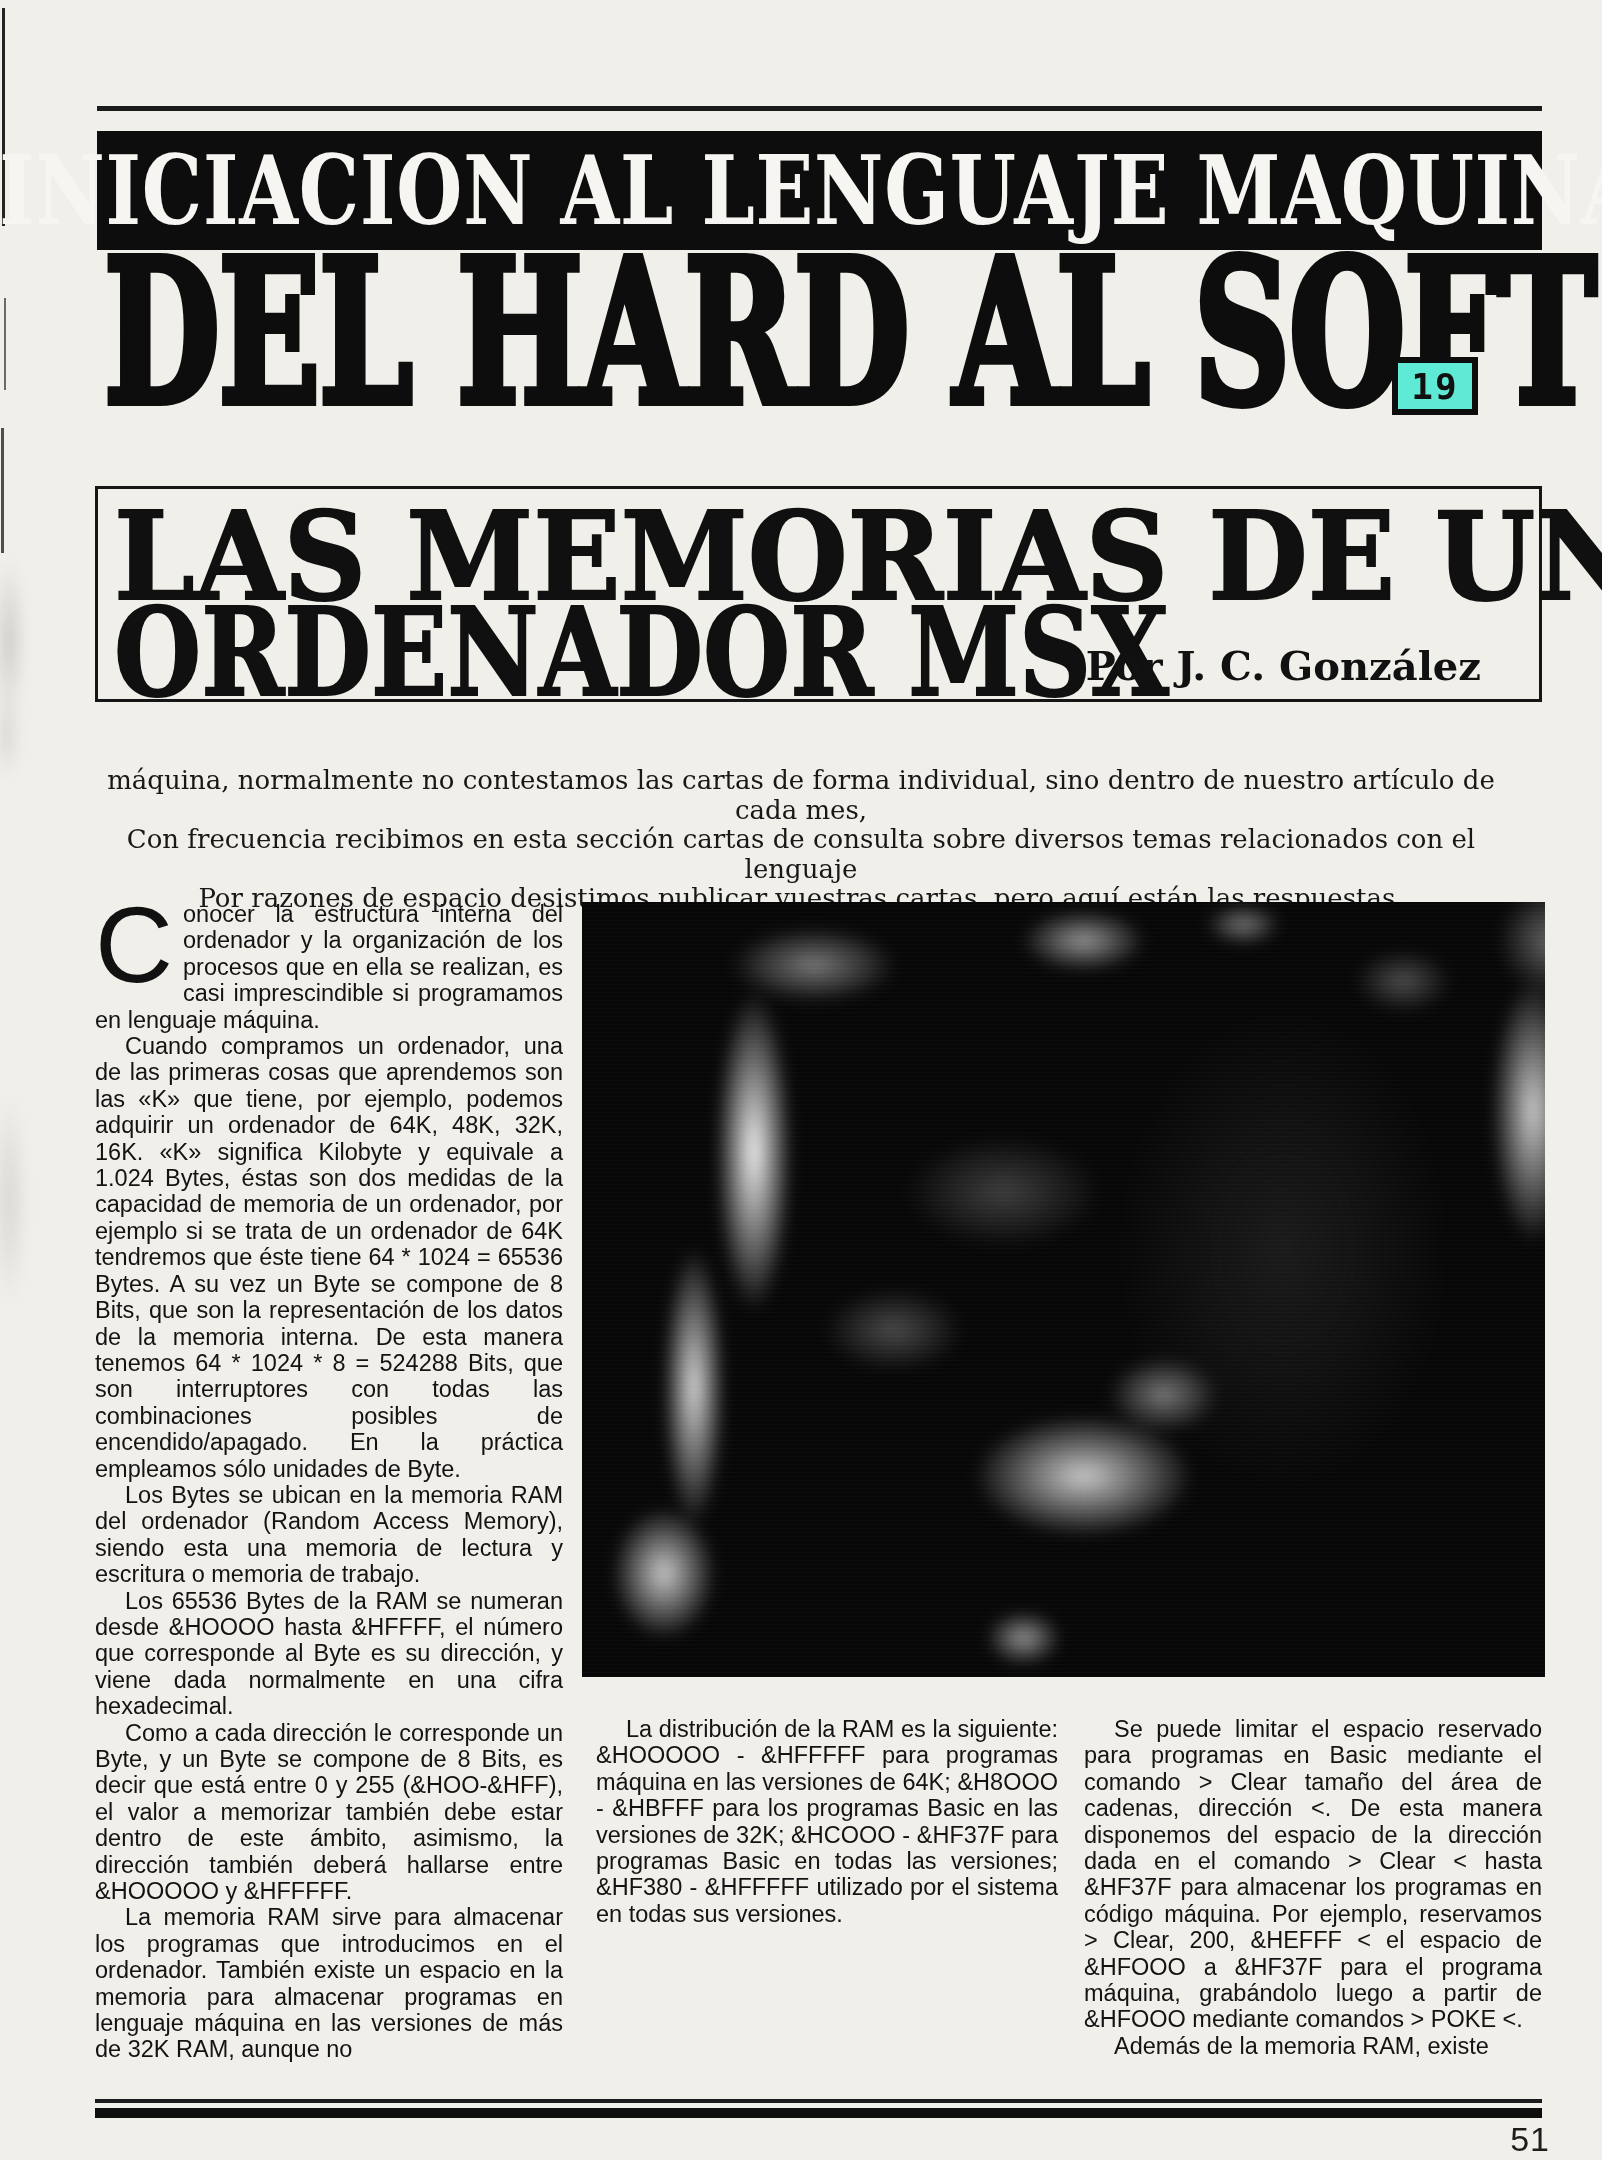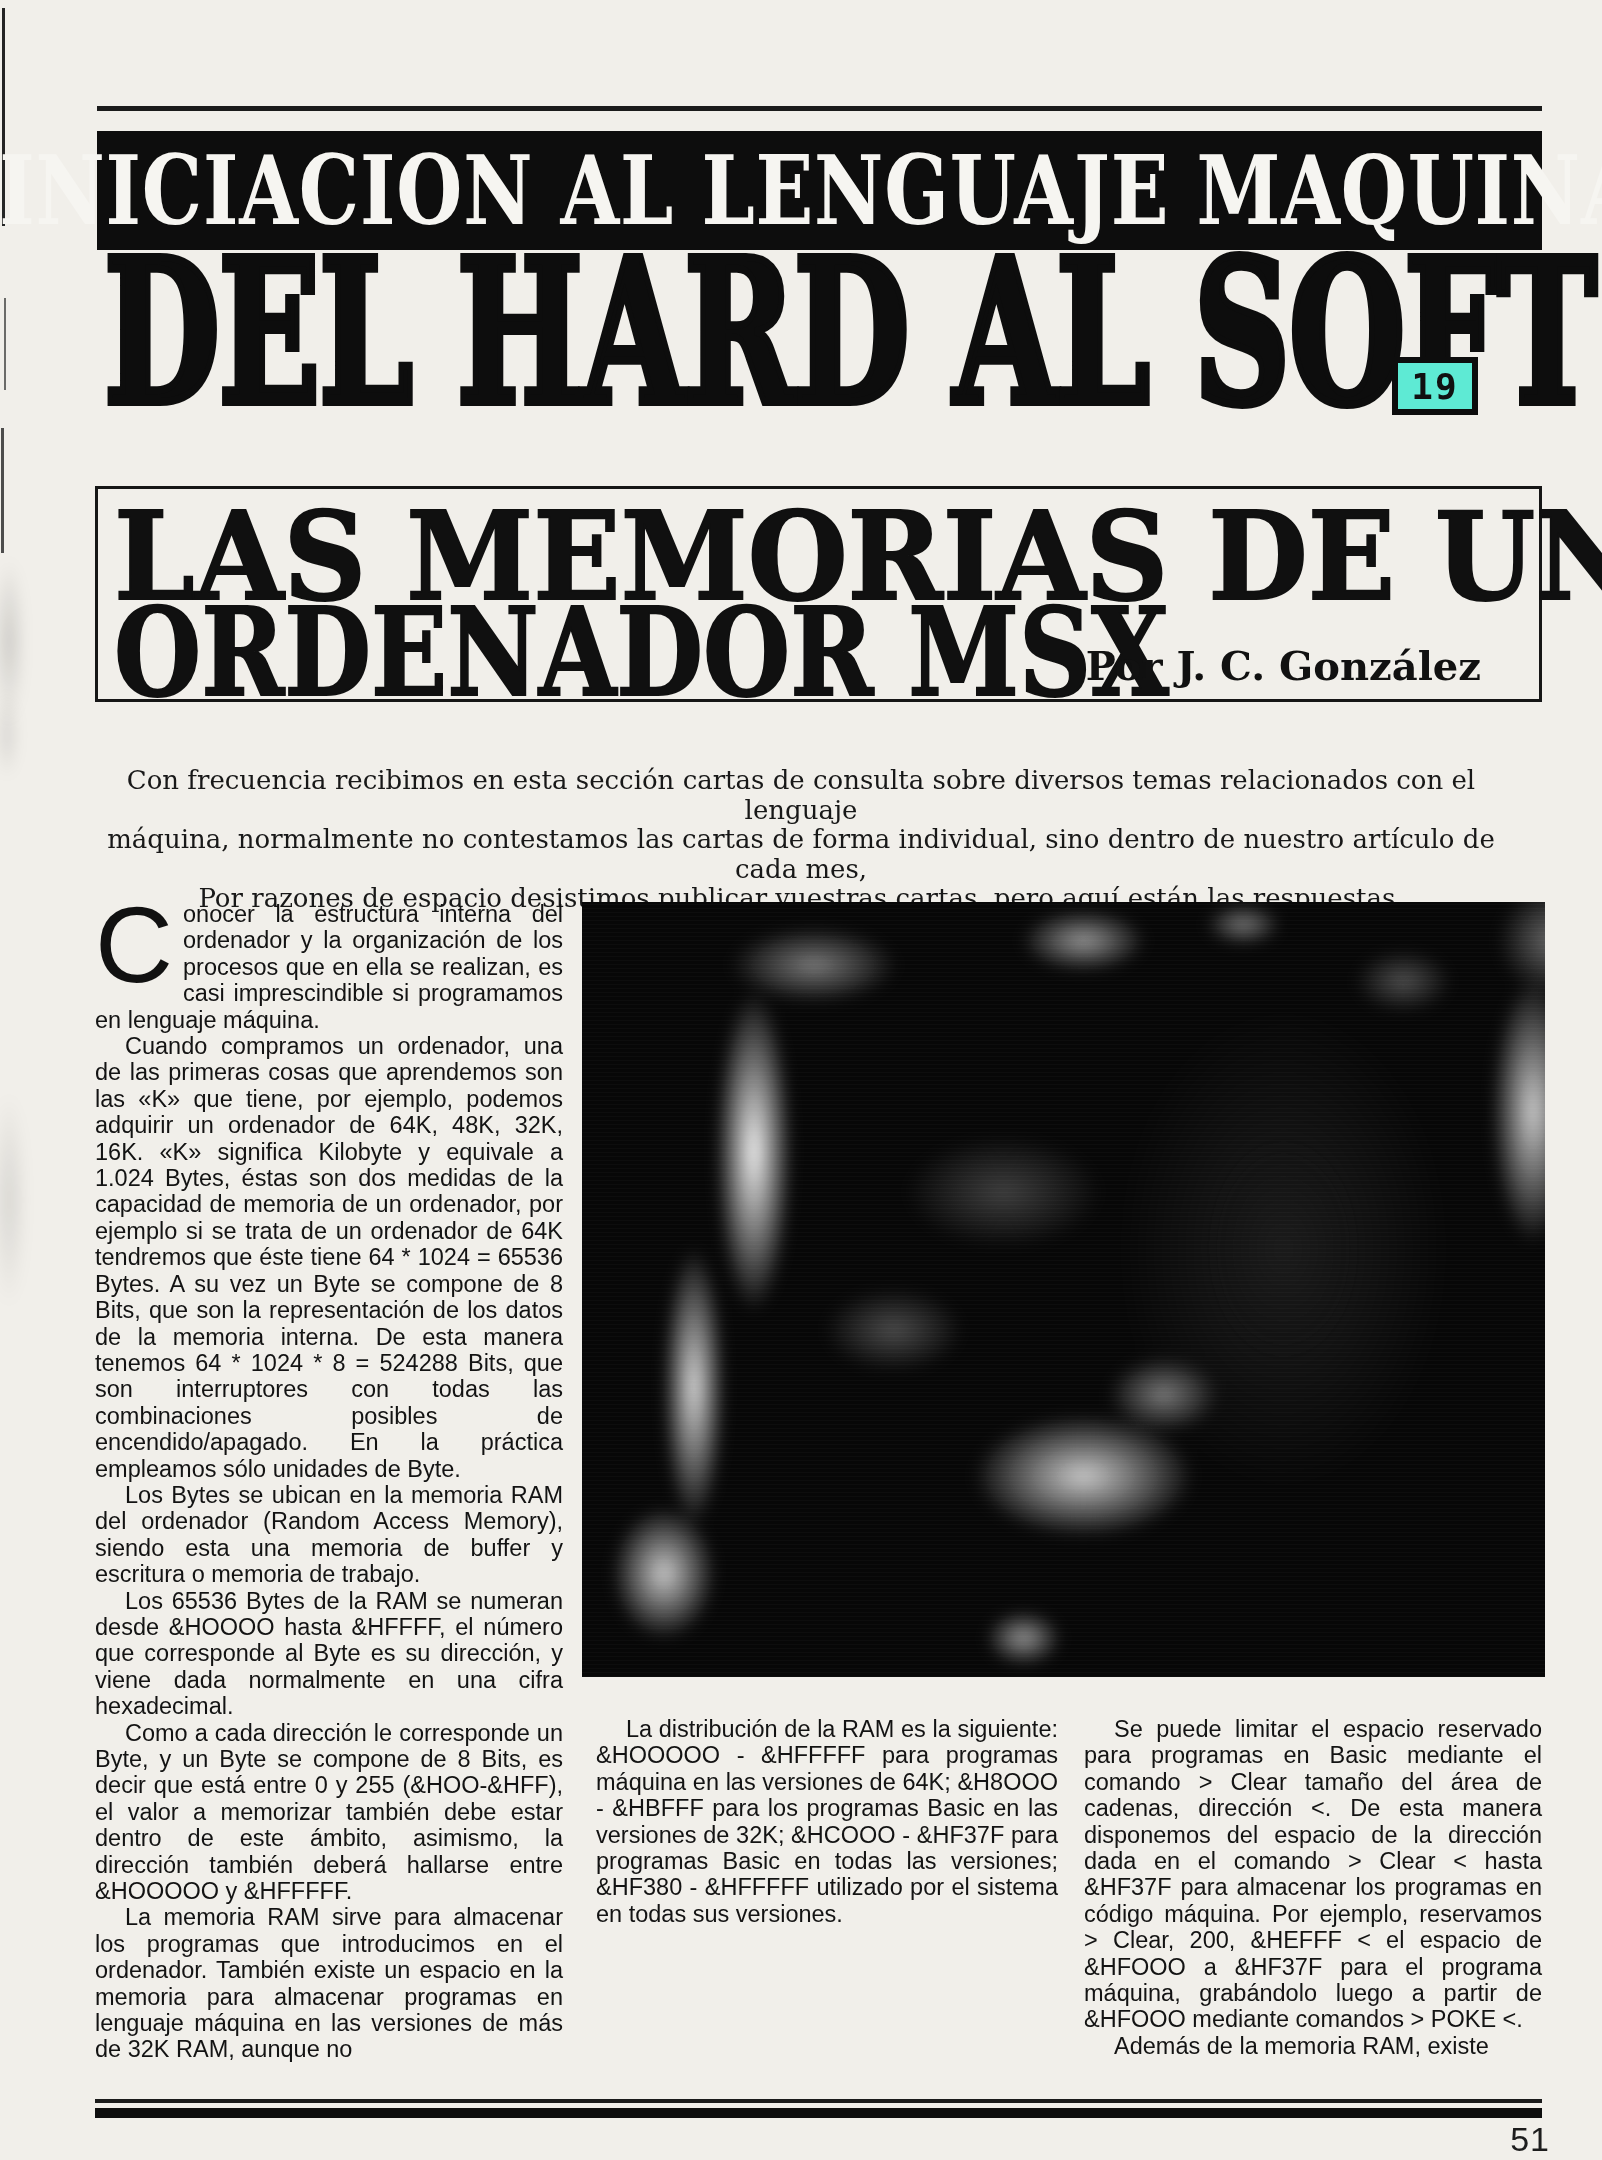--- a/index.html
+++ b/index.html
@@ -134,34 +134,34 @@
   </div>
   <div class="badge">19</div>
 
   <div class="subtitle-box">
     <div class="sub-line sub1">LAS MEMORIAS DE UN</div>
     <div class="sub-line sub2">ORDENADOR MSX</div>
     <div class="byline">Por J. C. González</div>
   </div>
 
   <div class="intro">
+    <div class="intro-line">máquina, normalmente no contestamos las cartas de forma individual, sino dentro de nuestro artículo de cada mes,</div>
     <div class="intro-line">Con frecuencia recibimos en esta sección cartas de consulta sobre diversos temas relacionados con el lenguaje</div>
-    <div class="intro-line">máquina, normalmente no contestamos las cartas de forma individual, sino dentro de nuestro artículo de cada mes,</div>
     <div class="intro-line">Por razones de espacio desistimos publicar vuestras cartas, pero aquí están las respuestas.</div>
   </div>
 
   <div class="photo">
     <div class="photo-streaks"></div>
     <div class="photo-grain"></div>
   </div>
 
   <div class="col col1">
     <p class="first"><span class="dropcap">C</span><span>onocer la estructura interna del ordenador y la organización de los procesos que en ella se realizan, es casi imprescindible si programamos en lenguaje máquina.</span></p>
     <p class="indent">Cuando compramos un ordenador, una de las primeras cosas que aprendemos son las «K» que tiene, por ejemplo, podemos adquirir un ordenador de 64K, 48K, 32K, 16K. «K» significa Kilobyte y equivale a 1.024 Bytes, éstas son dos medidas de la capacidad de memoria de un ordenador, por ejemplo si se trata de un ordenador de 64K tendremos que éste tiene 64 * 1024 = 65536 Bytes. A su vez un Byte se compone de 8 Bits, que son la representación de los datos de la memoria interna. De esta manera tenemos 64 * 1024 * 8 = 524288 Bits, que son interruptores con todas las combinaciones posibles de encendido/apagado. En la práctica empleamos sólo unidades de Byte.</p>
-    <p class="indent">Los Bytes se ubican en la memoria RAM del ordenador (Random Access Memory), siendo esta una memoria de buffer y escritura o memoria de trabajo.</p>
+    <p class="indent">Los Bytes se ubican en la memoria RAM del ordenador (Random Access Memory), siendo esta una memoria de lectura y escritura o memoria de trabajo.</p>
     <p class="indent">Los 65536 Bytes de la RAM se numeran desde &amp;HOOOO hasta &amp;HFFFF, el número que corresponde al Byte es su dirección, y viene dada normalmente en una cifra hexadecimal.</p>
     <p class="indent">Como a cada dirección le corresponde un Byte, y un Byte se compone de 8 Bits, es decir que está entre 0 y 255 (&amp;HOO-&amp;HFF), el valor a memorizar también debe estar dentro de este ámbito, asimismo, la dirección también deberá hallarse entre &amp;HOOOOO y &amp;HFFFFF.</p>
     <p class="indent">La memoria RAM sirve para almacenar los programas que introducimos en el ordenador. También existe un espacio en la memoria para almacenar programas en lenguaje máquina en las versiones de más de 32K RAM, aunque no</p>
   </div>
 
   <div class="col col2">
     <p class="indent">La distribución de la RAM es la siguiente: &amp;HOOOOO - &amp;HFFFFF para programas máquina en las versiones de 64K; &amp;H8OOO - &amp;HBFFF para los programas Basic en las versiones de 32K; &amp;HCOOO - &amp;HF37F para programas Basic en todas las versiones; &amp;HF380 - &amp;HFFFFF utilizado por el sistema en todas sus versiones.</p>
   </div>
 
   <div class="col col3">

